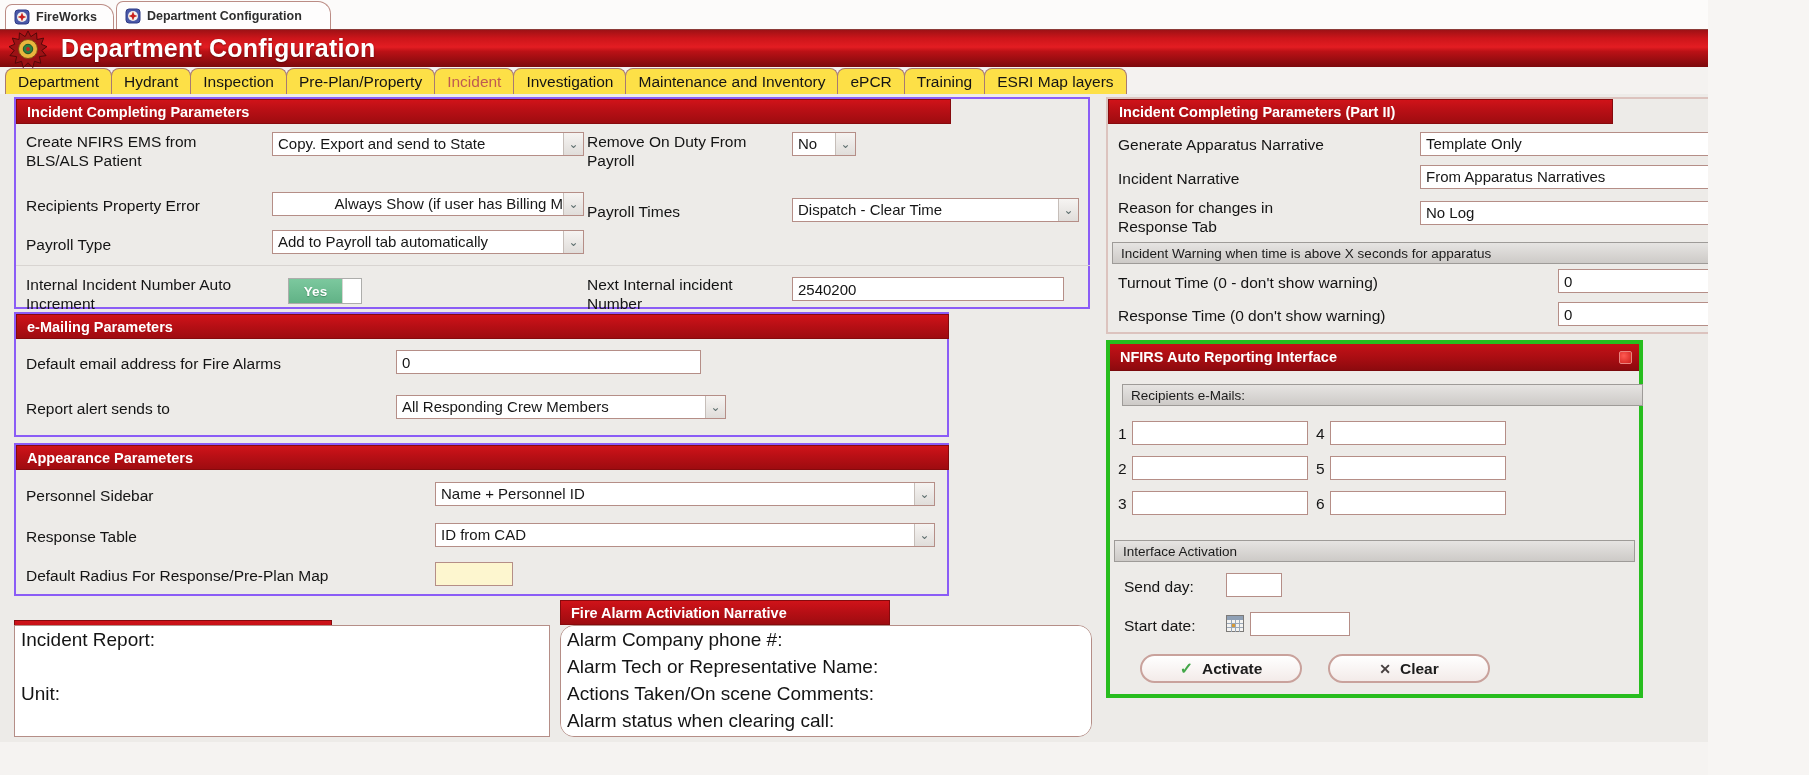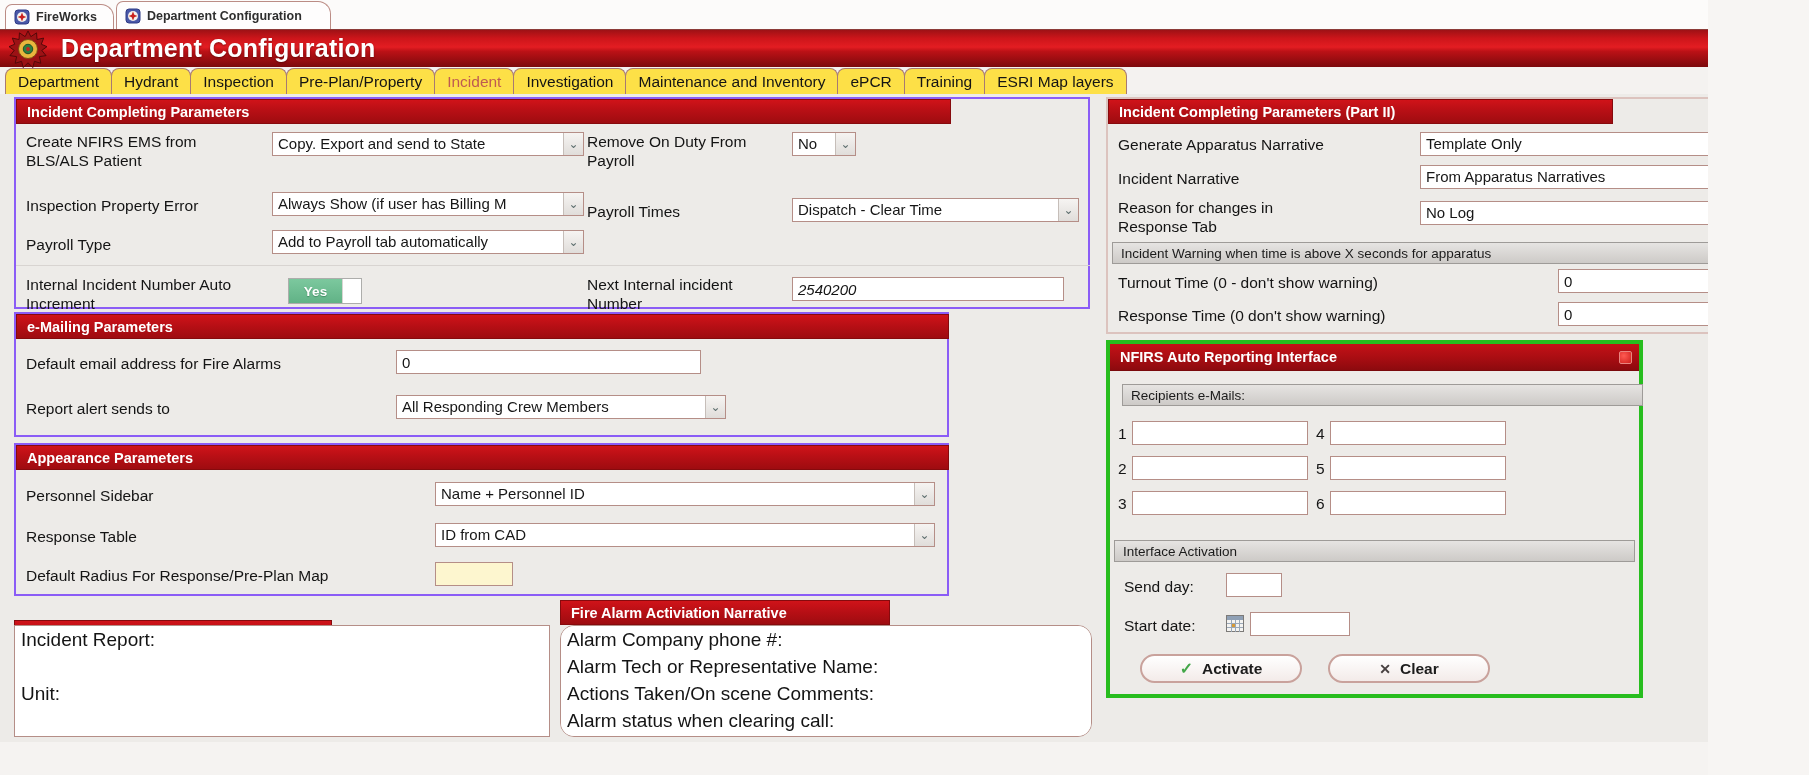--- a/index.html
+++ b/index.html
@@ -123,43 +123,43 @@
       <div class="abs lbl" style="left:10px; top:33px; width:235px;">Create NFIRS EMS from BLS/ALS Patient</div>
       <div class="abs dd" style="left:256px; top:33px; width:312px;">
         <span class="dd-txt">Copy. Export and send to State</span>
         <span class="dd-chev">⌄</span>
       </div>
       <div class="abs lbl" style="left:571px; top:33px; width:180px;">Remove On Duty From Payroll</div>
       <div class="abs dd" style="left:776px; top:33px; width:64px;">
         <span class="dd-txt">No</span>
         <span class="dd-chev">⌄</span>
       </div>
-      <div class="abs lbl" style="left:10px; top:97px; width:240px;">Inspection Property Error</div>
-      <div class="abs dd" style="left:256px; top:93px; width:312px;">
+      <div class="abs lbl" style="left:10px; top:97px; width:240px;">Recipients Property Error</div>
+      <div class="abs dd" style="left:256px; top:93px; width:312px;text-align:right;">
         <span class="dd-txt">Always Show (if user has Billing M</span>
         <span class="dd-chev">⌄</span>
       </div>
       <div class="abs lbl" style="left:571px; top:103px; width:180px;">Payroll Times</div>
       <div class="abs dd" style="left:776px; top:99px; width:287px;">
         <span class="dd-txt">Dispatch - Clear Time</span>
         <span class="dd-chev">⌄</span>
       </div>
       <div class="abs lbl" style="left:10px; top:136px; width:240px;">Payroll Type</div>
       <div class="abs dd" style="left:256px; top:131px; width:312px;">
         <span class="dd-txt">Add to Payroll tab automatically</span>
         <span class="dd-chev">⌄</span>
       </div>
       <div class="sep" style="left:0; top:166px; width:1074px;"></div>
       <div class="abs lbl" style="left:10px; top:176px; width:235px;">Internal Incident Number Auto Increment</div>
       <div class="abs toggle" style="left:272px; top:179px;">
         <span class="tg-on">Yes</span>
         <span class="tg-knob"></span>
       </div>
       <div class="abs lbl" style="left:571px; top:176px; width:150px;">Next Internal incident Number</div>
-      <input class="abs inp" style="left: 776px; top: 178px; width: 272px; font-style: italic;" value="2540200">
+      <input class="abs inp" style="left: 776px; top: 178px; width: 272px;" value="2540200">
     </div>
 
     <div class="group" style="left:14px; top:218px; width:935px; height:125px;">
       <div class="sec-hdr" style="width:933px;">e-Mailing Parameters</div>
       <div class="abs lbl" style="left:10px; top:40px; width:340px;">Default email address for Fire Alarms</div>
       <input class="abs inp" style="left: 380px; top: 36px; width: 305px;" value="0">
       <div class="abs lbl" style="left:10px; top:85px; width:340px;">Report alert sends to</div>
       <div class="abs dd" style="left:380px; top:81px; width:330px;">
         <span class="dd-txt">All Responding Crew Members</span>
         <span class="dd-chev">⌄</span>

